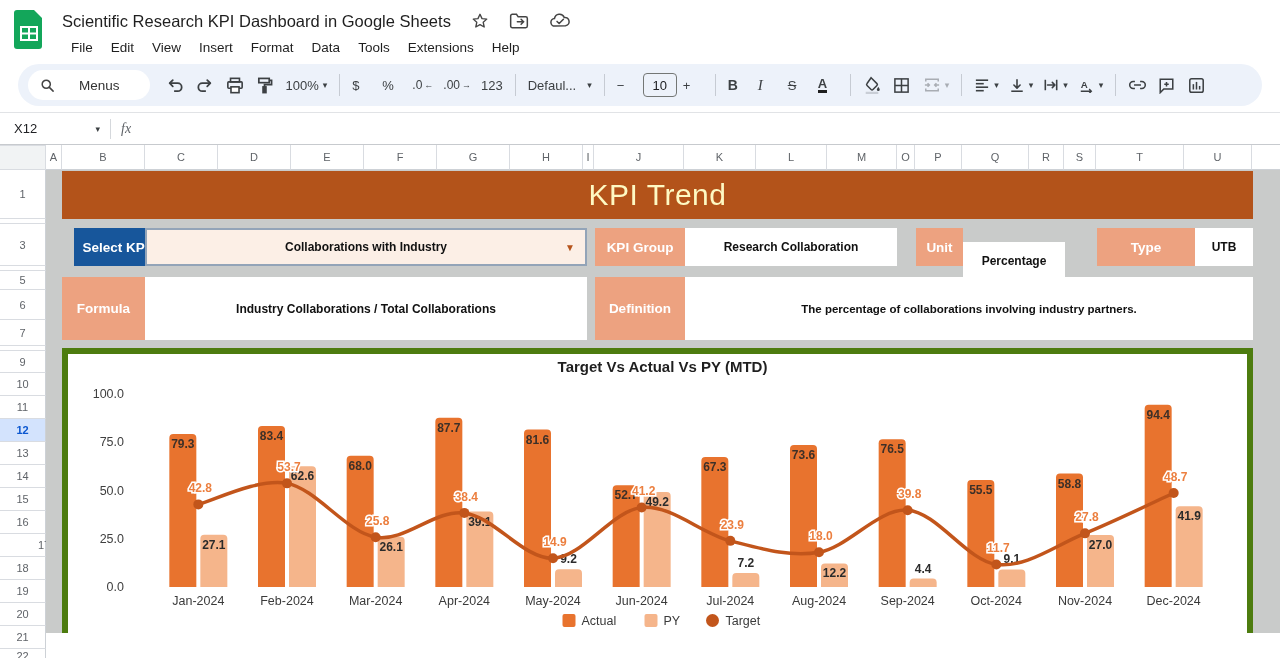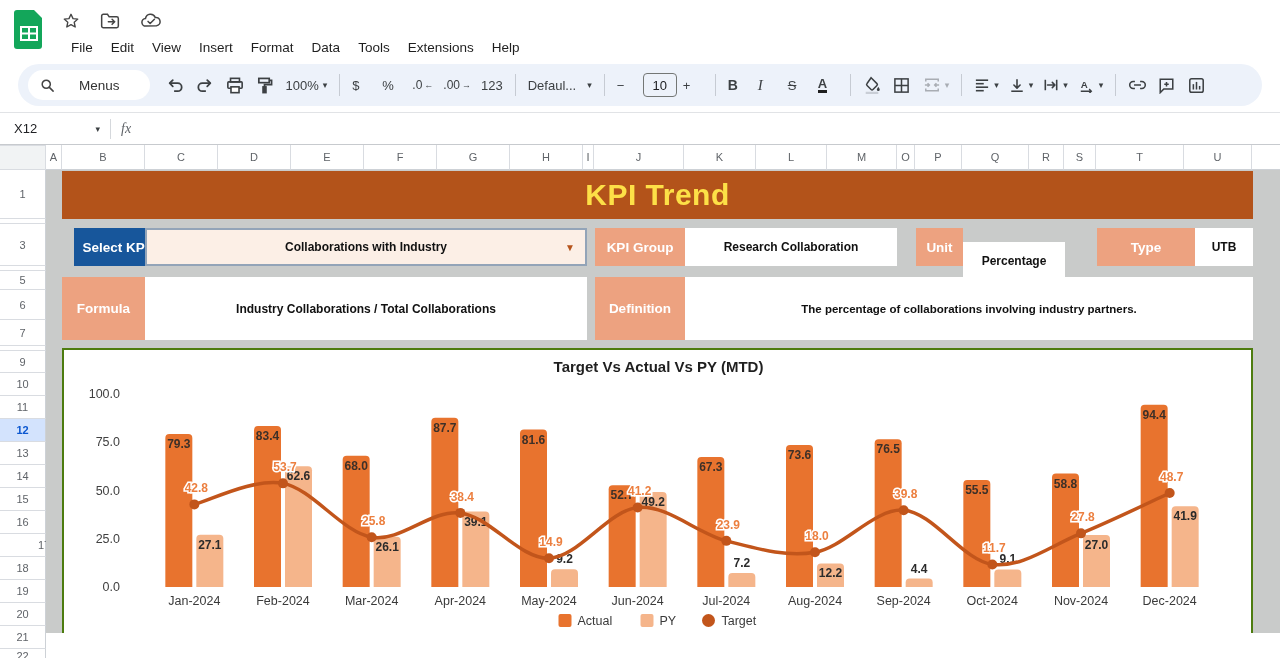--- a/index.html
+++ b/index.html
@@ -46,40 +46,41 @@
   .colcell { border-bottom:1px solid #cdd1d6; border-right:1px solid #d9dce1; font-size:11px; color:#5f6368; display:flex; align-items:center; justify-content:center; background:#fff; }
   .colfill { flex:1; border-bottom:1px solid #cdd1d6; background:#fff; }
 
   .sheet-area { display:flex; height:463px; }
   .rowhead { width:46px; }
   .rowcell { border-bottom:1px solid #d9dce1; border-right:1px solid #cdd1d6; font-size:11px; color:#5f6368; display:flex; align-items:center; justify-content:center; background:#fff; }
   .rowcell.sel { background:#d3e3fd; color:#0b57d0; font-weight:bold; }
 
   .canvas { position:relative; width:1234px; background:#c9cbca; overflow:hidden; }
   .blk { position:absolute; display:flex; align-items:center; justify-content:center; }
-  .banner { background:#b3531a; color:#fde047; font-weight:bold; font-size:30px; letter-spacing:0.5px; }
+  .banner { background:#b3531a; color:#fef9c3; font-weight:normal; font-size:30px; letter-spacing:0.5px; }
   .lbl-blue { background:#17569b; color:#fff; font-weight:bold; font-size:13.5px; }
   .lbl-salmon { background:#eda280; color:#fff; font-weight:bold; font-size:13.5px; }
   .val-white { background:#fff; color:#111; font-weight:bold; font-size:12px; text-align:center; }
   .dropdown { background:#fcefe6; border:2px solid #93a4b8; color:#111; font-weight:bold; font-size:12px; position:absolute; display:flex; align-items:center; justify-content:center; }
   .dd-arrow { position:absolute; right:10px; color:#b5541c; font-size:10px; }
-  .chart-box { background:#fff; border:2px solid #4d7c0f; }
+  .chart-box { background:#fff; border:6px solid #4d7c0f; }
 </style>
 </head>
 <body>
 
 <div class="app-header">
   <svg class="logo" viewBox="0 0 30 40">
     <path d="M3 0 h17 l8 8 v28 a3 3 0 0 1 -3 3 H3 a3 3 0 0 1 -3 -3 V3 a3 3 0 0 1 3 -3 z" fill="#13a65a"></path>
     <rect x="7" y="17" width="16" height="13" fill="none" stroke="#fff" stroke-width="2"></rect>
     <line x1="7" y1="23.5" x2="23" y2="23.5" stroke="#fff" stroke-width="2"></line>
     <line x1="15" y1="17" x2="15" y2="30" stroke="#fff" stroke-width="2"></line>
   </svg>
   <div class="head-right">
     <div class="title-row">
+      <span class="doc-title">Scientific Research KPI Dashboard in Google Sheets</span>
       <span class="title-icons">
         <svg width="18" height="18" viewBox="0 0 24 24" fill="none" stroke="#444" stroke-width="1.8">
             <path d="M12 3l2.7 5.8 6.3.7-4.7 4.3 1.3 6.2-5.6-3.2-5.6 3.2 1.3-6.2L3 9.5l6.3-.7z" stroke-linejoin="round"></path>
           </svg>
         <svg width="20" height="18" viewBox="0 0 24 20" fill="none" stroke="#444" stroke-width="1.8">
             <path d="M2 4 a2 2 0 0 1 2-2 h5 l2 3 h9 a2 2 0 0 1 2 2 v9 a2 2 0 0 1 -2 2 H4 a2 2 0 0 1 -2-2 z"></path>
             <path d="M10 11 h7 M14.5 8 l3 3 -3 3" stroke-linecap="round"></path>
           </svg>
         <svg width="22" height="18" viewBox="0 0 26 20" fill="none" stroke="#444" stroke-width="1.8">
             <path d="M7 16 a4.5 4.5 0 0 1 -.5-9 6 6 0 0 1 11.5-1.2 5 5 0 0 1 1.5 9.9 z"></path>

